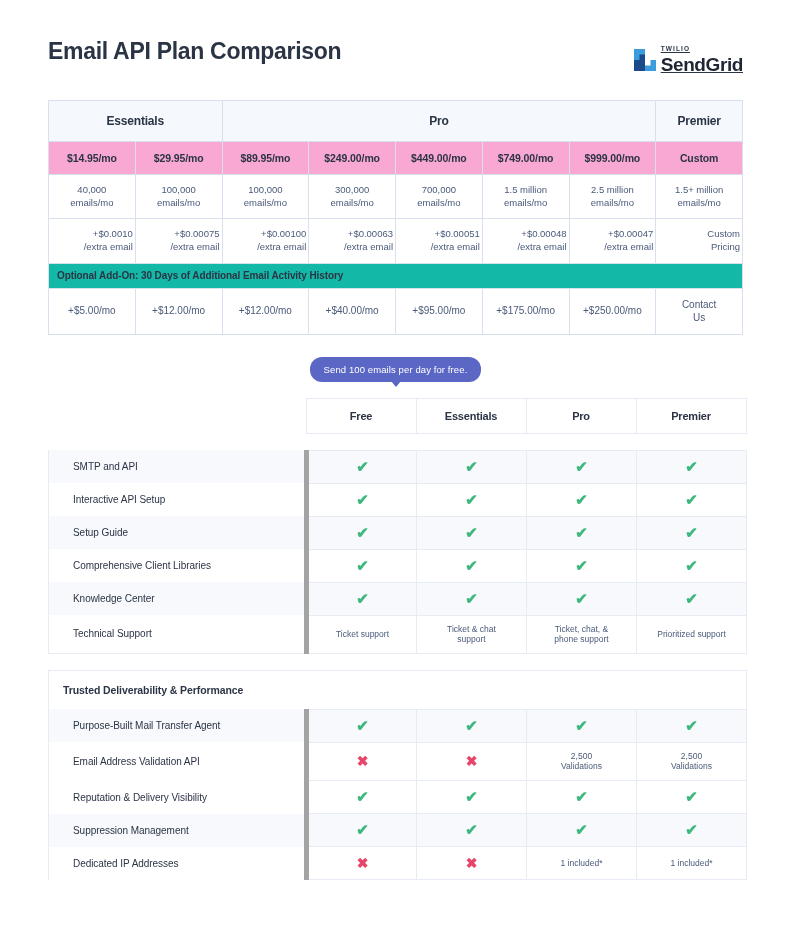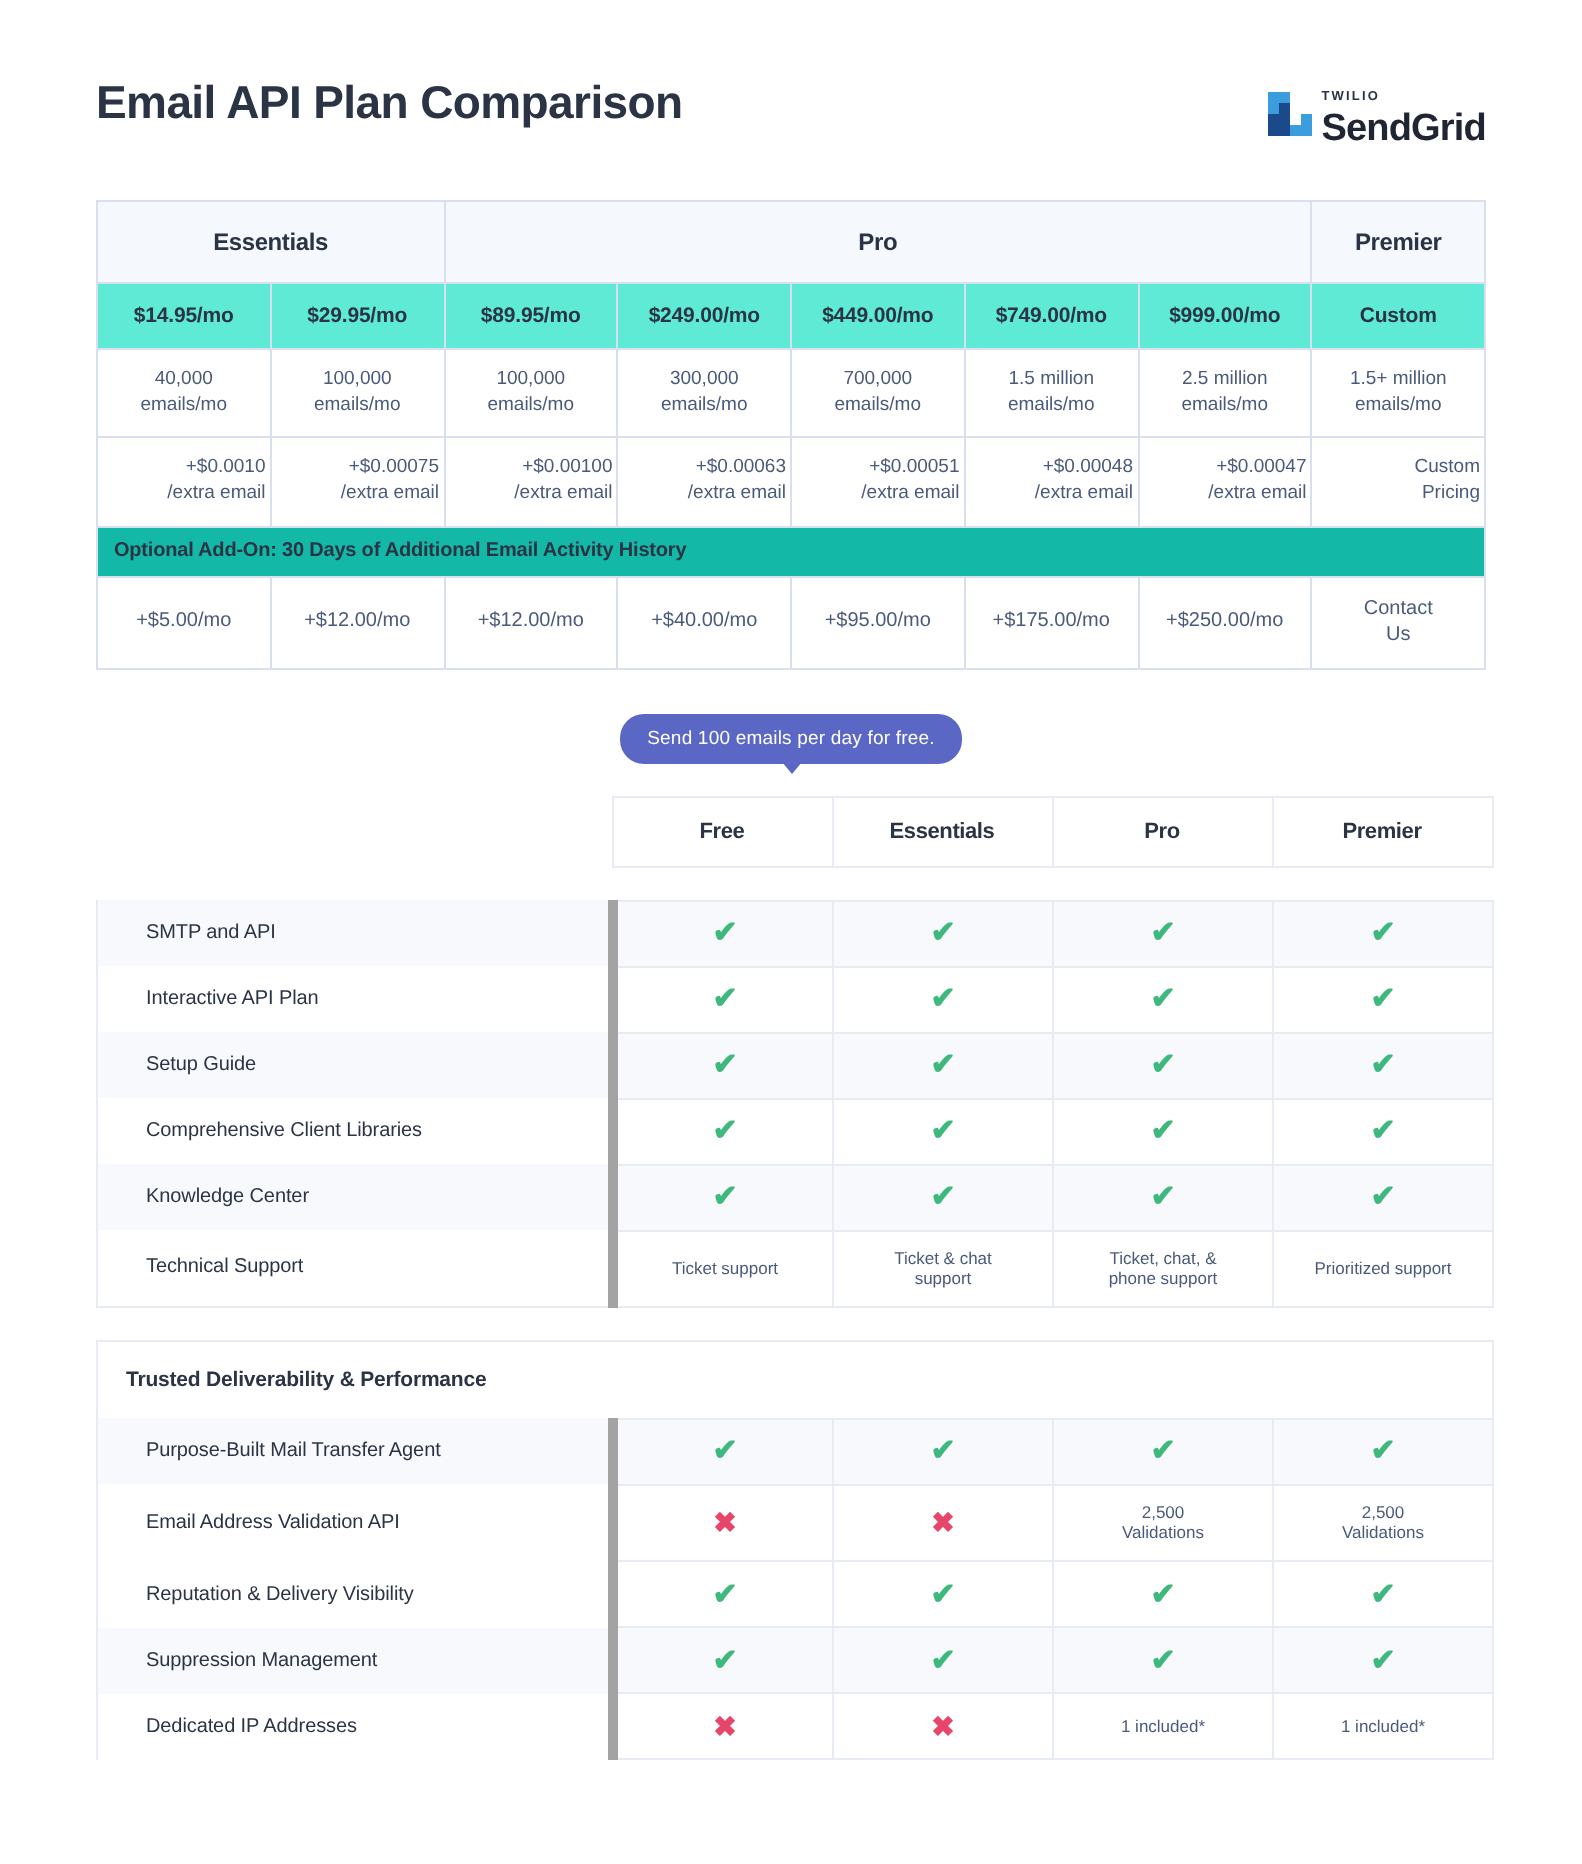--- a/index.html
+++ b/index.html
@@ -15,21 +15,21 @@
 
   
   .header {
     display: flex; align-items: flex-start; justify-content: space-between;
     padding: 38px 48px 0 48px;
   }
   .page-title {
     font-size: 23px; font-weight: bold; letter-spacing: -0.3px; color: #2b3445;
   }
   .logo { display: flex; flex-direction: column; align-items: flex-start; margin-top: 8px; }
-  .logo-row { display: flex; align-items: flex-start; gap: 5px; }
+  .logo-row { display: flex; align-items: center; gap: 5px; text-decoration: underline; }
   .logo-mark { width: 22px; height: 22px; position: relative; flex: 0 0 auto; }
   .logo-text-wrap { display: flex; flex-direction: column; line-height: 1; }
   .logo-twilio {
     font-size: 6.5px; font-weight: bold; letter-spacing: 1.1px; color: #2b3445;
     margin-bottom: 2px;
   }
   .logo-name { font-size: 19px; font-weight: bold; letter-spacing: -0.4px; color: #1f2533; }
 
   
   .pricing-wrap { padding: 26px 48px 0 48px; }
@@ -39,21 +39,21 @@
   }
   table.pricing th, table.pricing td {
     border: 1px solid #d8dfee; text-align: center; color: #4a5a7a;
     font-size: 9.5px; line-height: 1.35; padding: 6px 2px;
   }
   table.pricing th.plan-head {
     background: #f5f8fd; font-size: 12px; font-weight: bold; color: #2b3445;
     padding: 12px 4px; letter-spacing: -0.2px;
   }
   table.pricing td.price {
-    background: #5eead4; font-size: 10.5px; font-weight: bold; color: #2b3445;
+    background: #f9a8d4; font-size: 10.5px; font-weight: bold; color: #2b3445;
     padding: 9px 12px; letter-spacing: -0.1px;
   }
   table.pricing td.vol { padding: 9px 2px; color: #4a5a7a; }
   table.pricing td.extra { padding: 9px 2px; color: #4a5a7a; text-align: right; }
   table.pricing td.addon-note {
     text-align: left; font-size: 10px; font-weight: bold; color: #2b3445;
     padding: 5px 8px; background: #14b8a6; letter-spacing: -0.1px;
   }
   table.pricing td.addon { padding: 9px 2px; color: #4a5a7a; font-size: 10px; }
 
@@ -272,21 +272,21 @@
           </colgroup>
           <tbody>
             <tr class="alt">
               <td class="feat">SMTP and API</td>
               <td class="cell"><span class="mark-yes">✔</span></td>
               <td class="cell"><span class="mark-yes">✔</span></td>
               <td class="cell"><span class="mark-yes">✔</span></td>
               <td class="cell"><span class="mark-yes">✔</span></td>
             </tr>
             <tr class="plain">
-              <td class="feat">Interactive API Plan</td>
+              <td class="feat">Interactive API Setup</td>
               <td class="cell"><span class="mark-yes">✔</span></td>
               <td class="cell"><span class="mark-yes">✔</span></td>
               <td class="cell"><span class="mark-yes">✔</span></td>
               <td class="cell"><span class="mark-yes">✔</span></td>
             </tr>
             <tr class="alt">
               <td class="feat">Setup Guide</td>
               <td class="cell"><span class="mark-yes">✔</span></td>
               <td class="cell"><span class="mark-yes">✔</span></td>
               <td class="cell"><span class="mark-yes">✔</span></td>

